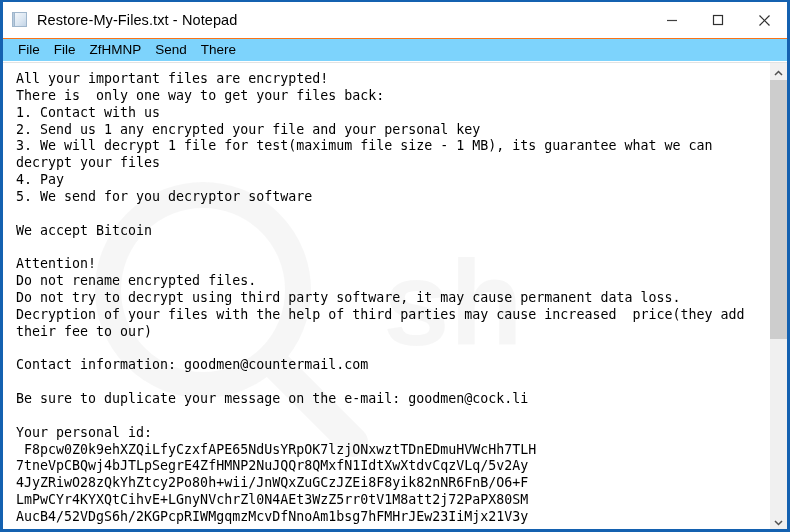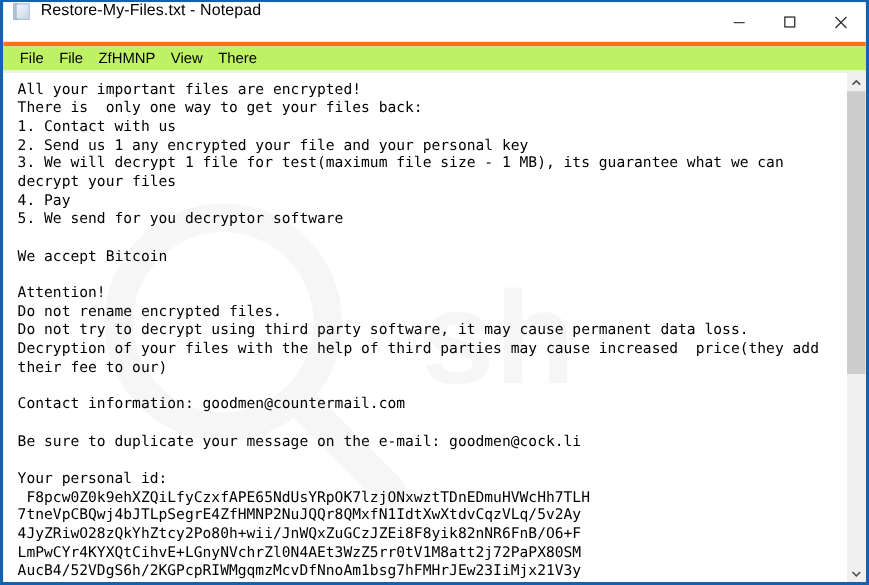--- a/index.html
+++ b/index.html
@@ -27,22 +27,23 @@
     display: flex;
     flex-direction: column;
   }
 
   
   #title-bar {
     height: 36px;
     min-height: 36px;
     background: #ffffff;
     display: flex;
-    position: relative;
-    border-bottom: 4px solid #f97316;
+    align-items: center;
+    position: relative;
+    border-bottom: 1px solid #f97316;
   }
   #app-icon {
     width: 18px;
     height: 18px;
     margin-left: 9px;
     margin-right: 7px;
     position: relative;
     flex: 0 0 auto;
   }
   #app-icon .page {
@@ -84,21 +85,21 @@
     border: none;
     padding: 0;
     cursor: default;
   }
   .win-btn svg { display: block; }
 
   
   #menu-bar {
     height: 22px;
     min-height: 22px;
-    background: #bef264;
+    background: #7dd3fc;
     display: flex;
     align-items: center;
     padding-left: 8px;
     border-bottom: 1px solid #ffffff;
   }
   .menu-item {
     font-size: 13.5px;
     color: #000000;
     padding: 1px 7px 2px 7px;
     white-space: nowrap;
@@ -214,21 +215,21 @@
             </svg>
         </span>
       </div>
     </div>
   </div>
 
   <div id="menu-bar">
     <div class="menu-item">File</div>
     <div class="menu-item">File</div>
     <div class="menu-item">ZfHMNP</div>
-    <div class="menu-item">View</div>
+    <div class="menu-item">Send</div>
     <div class="menu-item">There</div>
   </div>
 
   <div id="editor-region">
 
     <div id="text-area">
       <div id="watermark">
         <svg width="620" height="330" viewBox="0 0 620 330">
           <circle cx="150" cy="120" r="95" fill="none" stroke="#6d6d6d" stroke-width="26"></circle>
           <line x1="218" y1="190" x2="300" y2="272" stroke="#6d6d6d" stroke-width="30" stroke-linecap="round"></line>

